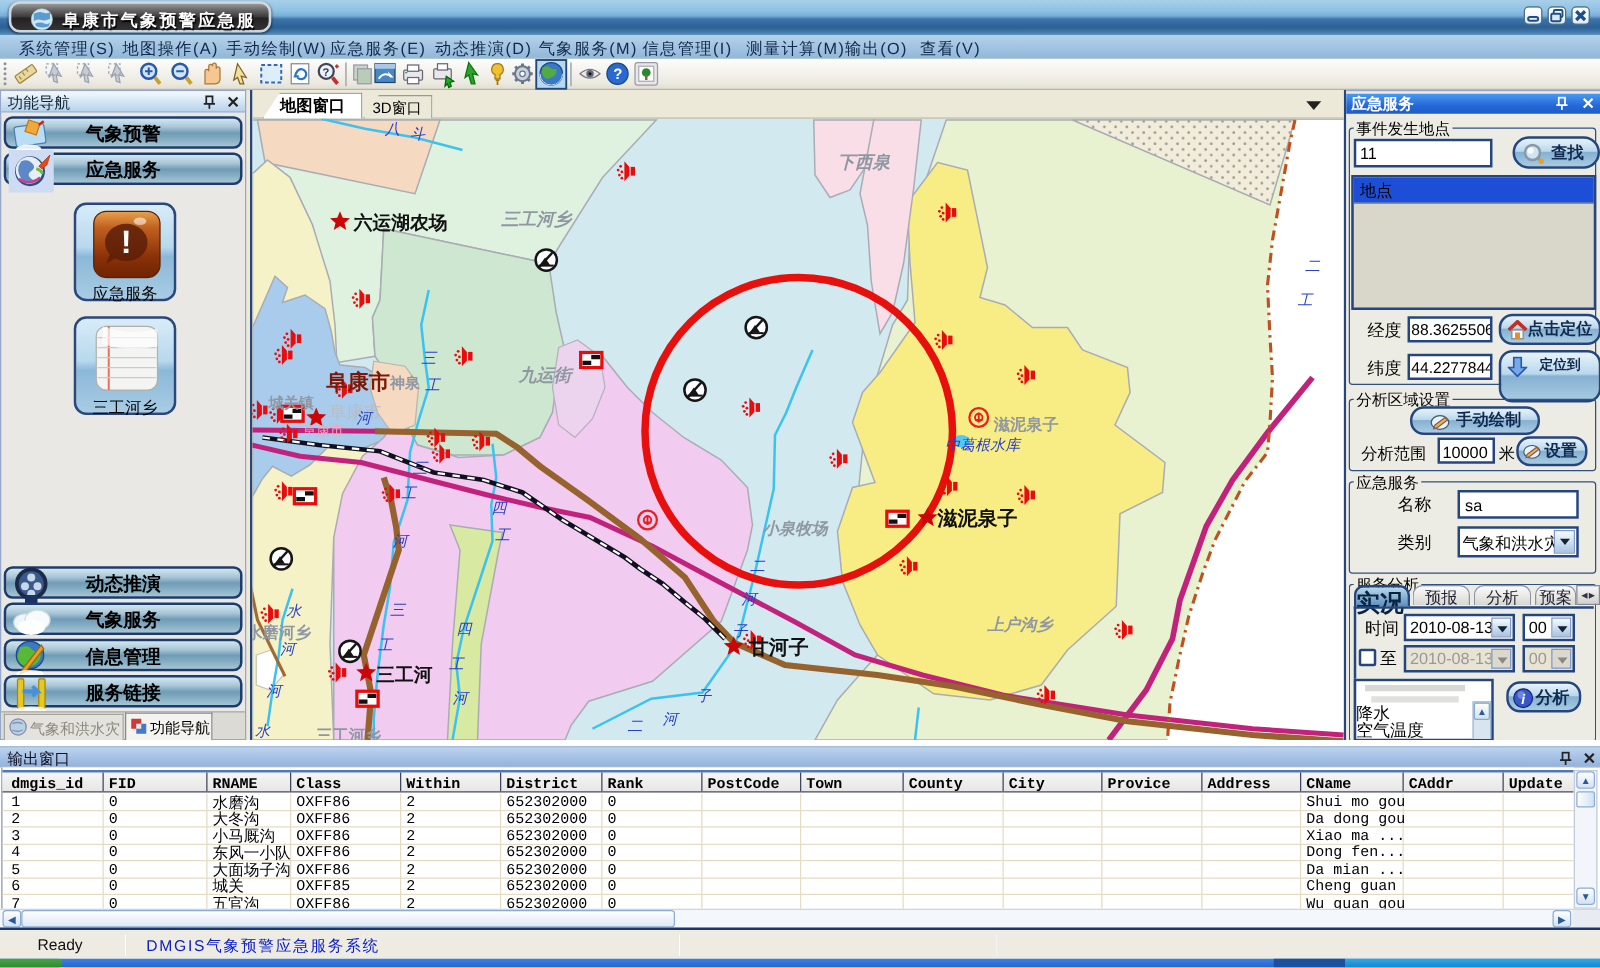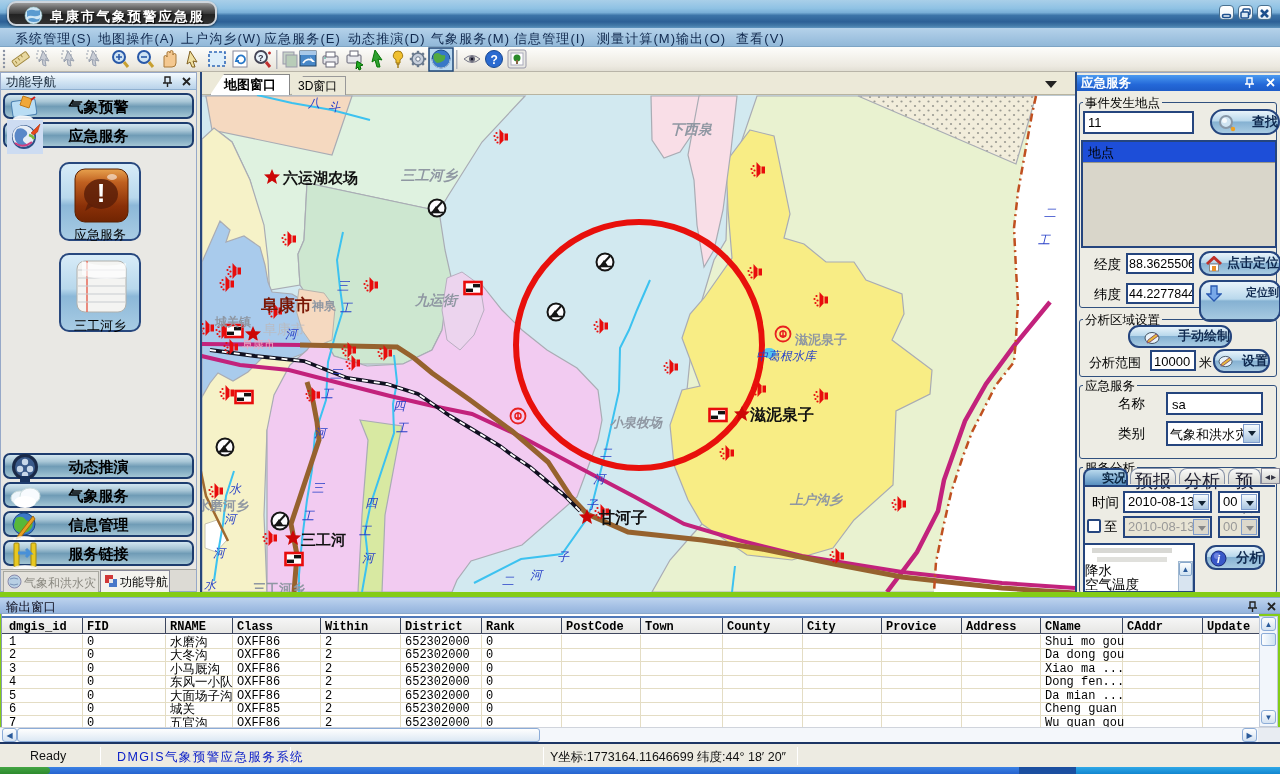--- a/index.html
+++ b/index.html
@@ -15,37 +15,37 @@
 .winbtn{position:absolute;top:5px;width:15px;height:15px;border-radius:4px;background:linear-gradient(#fff,#f4f8fb 55%,#dfe9f2);border:1px solid #49708f;color:#1c4f8d;text-align:center}
 
 #menubar{position:absolute;left:0;top:28px;width:1280px;height:19px;background:linear-gradient(#b5d2ea,#9cc0de 70%,#92b8d8);border-bottom:1px solid #7da4c4;font-size:13px;letter-spacing:1.1px;color:#11294e}
 #menubar span{position:absolute;top:2px}
 
 #toolbar{position:absolute;left:0;top:47px;width:1280px;height:25px;background:linear-gradient(#fdfdfb,#ece9e0 80%,#e2dfd4);border-bottom:1px solid #b8b4a8}
 
 #leftpanel{position:absolute;left:0;top:72px;width:197px;height:520px;background:#e9e8e4;border:1px solid #96a8c8}
 #mapzone{position:absolute;left:200px;top:72px;width:877px;height:520px;background:#ece9d8;border-left:2px solid #27477c;border-right:2px solid #27477c}
 #rightpanel{position:absolute;left:1077px;top:72px;width:203px;height:520px;background:#edece4;border-top:1px solid #96a8c8}
-#outputwin{position:absolute;left:0;top:592px;width:1280px;height:150px;background:#84cc16}
+#outputwin{position:absolute;left:0;top:592px;width:1280px;height:150px;background:#ffffff}
 #statusbar{position:absolute;left:0;top:742px;width:1280px;height:25px;background:#edebe2;border-top:2px solid #1c3564;font-size:12.5px;color:#111}
 #taskbar{position:absolute;left:0;top:767px;width:1280px;height:7px;background:linear-gradient(#3a81e4,#2663cf)}
 .navyin{border:2px solid #25457e;background:#fff}
-.pill{position:absolute;border:2px solid #25457e;border-radius:11px;background:linear-gradient(#e8f3fa 0%,#b9d8ec 45%,#85b1d2 50%,#a8cbe2 100%);font-size:13px;font-weight:bold;color:#102a50;text-align:right}
+.pill{position:absolute;border:2px solid #25457e;border-radius:11px;background:linear-gradient(#e8f3fa 0%,#b9d8ec 45%,#85b1d2 50%,#a8cbe2 100%);font-size:13px;font-weight:bold;color:#102a50;text-align:center}
 .grp{position:absolute;border:1px solid #30507e;border-radius:3px}
 .grplabel{position:absolute;font-size:12.5px;color:#000;background:#edece4;padding:0 2px}
 .combo{position:absolute;border:2px solid #25457e;background:#fff;font-size:13px}
 .combobtn{position:absolute;right:1px;top:1px;bottom:1px;width:17px;background:linear-gradient(#f6fbfe,#cfe0f0 50%,#a8c4e0);border:1px solid #7f9ccc}
 .carrow{position:absolute;left:4px;top:6px;width:0;height:0;border:4px solid transparent;border-top:5px solid #123;border-bottom:none}
 .navbar{position:absolute;left:2px;width:191px;height:26px;border:2px solid #1d3c6e;border-radius:7px;
  background:linear-gradient(#d2e6f0 0%,#a8c6d6 30%,#709cb6 52%,#86aec4 75%,#a4c6d4 100%);}
 .nbt{position:absolute;left:0;right:0;top:3px;text-align:center;font-size:15px;font-weight:bold;color:#000}
 .bigbtn{position:absolute;left:58px;width:82px;height:79px;border:2px solid #28487e;border-radius:10px;
  background:linear-gradient(#d8ecf8 0%,#b8d8ec 45%,#8cb8d8 55%,#a8cce4 100%);}
 .bbt{position:absolute;left:0;right:0;top:62px;text-align:center;font-size:13px;color:#000}
-.tabx{background:linear-gradient(#fbfbfa,#d8d8d2);border:1px solid #8892a8;border-bottom:none;border-radius:8px 8px 0 0;font-size:18px;text-align:center;color:#223}
+.tabx{background:linear-gradient(#fbfbfa,#d8d8d2);border:1px solid #8892a8;border-bottom:none;border-radius:8px 8px 0 0;font-size:13px;text-align:center;color:#223}
 .sbtn{position:absolute;width:15px;height:14px;background:linear-gradient(#fefefe,#d4e2f2);border:1px solid #8cacd8;border-radius:3px;font-size:8px;color:#2a5a9a;text-align:center;line-height:13px}
 #thead span{position:absolute;top:2px}
 #tbody span{position:absolute}
 .cl{position:absolute;top:0;bottom:0;width:1px;background:#3c465e}
 .gl{position:absolute;top:0;bottom:0;width:1px;background:#e4ddc4}
 .rl{position:absolute;left:0;right:0;height:1px;background:#e4ddc4}
 </style></head>
 <body>
 
 <div id="titlebar">
@@ -65,21 +65,21 @@
         <rect x="2" y="5" width="7.5" height="6" rx="1" fill="#dceaf5" stroke="#1c4f8d" stroke-width="1.5"></rect>
       </svg></div>
  <div class="winbtn" style="left:1257px"><svg width="13" height="13" viewBox="0 0 13 13">
         <path d="M3 3 L10 10 M10 3 L3 10" stroke="#1c4f8d" stroke-width="2.6"></path>
       </svg></div>
 </div>
 
 <div id="menubar">
  <span style="left:15px">系统管理(S)</span>
     <span style="left:98px">地图操作(A)</span>
-    <span style="left:181px">上户沟乡(W)</span>
+    <span style="left:181px">手动绘制(W)</span>
     <span style="left:264px">应急服务(E)</span>
     <span style="left:348px">动态推演(D)</span>
     <span style="left:431px">气象服务(M)</span>
     <span style="left:514px">信息管理(I)</span>
     <span style="left:597px">测量计算(M)</span>
     <span style="left:676px">输出(O)</span>
     <span style="left:736px">查看(V)</span>
 </div>
 
 <div id="toolbar"><svg width="1280" height="25" viewBox="0 0 1280 25" id="tbsvg">
@@ -560,21 +560,21 @@
  <div class="abs" style="left:41px;top:352px;font-size:13.5px">类别</div>
  <div class="combo abs" style="left:89px;top:348px;width:97px;height:25px">
       <span class="abs" style="left:2px;top:3px;width:78px;overflow:hidden;white-space:nowrap">气象和洪水灾害</span>
       <div class="combobtn">
         <div class="carrow"></div>
       </div>
     </div>
 
  <div class="grp" style="left:2px;top:394px;width:198px;height:126px;border-bottom:none"></div>
  <div class="grplabel" style="left:6px;top:387px">服务分析</div>
- <div class="tab1 abs" style="left:6px;top:395px;width:45px;height:17px;background:linear-gradient(#b8d8ec,#5890c0);border:2px solid #25457e;border-bottom:none;border-radius:8px 8px 0 0;font-size:12px;font-weight:bold;text-align:right;color:#0a2440">实况</div>
+ <div class="tab1 abs" style="left:6px;top:395px;width:45px;height:17px;background:linear-gradient(#b8d8ec,#5890c0);border:2px solid #25457e;border-bottom:none;border-radius:8px 8px 0 0;font-size:19px;font-weight:bold;text-align:left;color:#0a2440">实况</div>
  <div class="tabx abs" style="left:53px;top:395px;width:46px;height:16px">预报</div>
  <div class="tabx abs" style="left:102px;top:395px;width:46px;height:16px">分析</div>
  <div class="tabx abs" style="left:151px;top:395px;width:33px;height:16px">预案</div>
  <div class="abs" style="left:184px;top:395px;width:19px;height:16px;background:linear-gradient(#f8f8f8,#d0d0cc);border:1px solid #889;font-size:10px;text-align:center;color:#334;line-height:15px">◂ ▸</div>
  <div class="abs" style="left:6px;top:412px;width:192px;height:108px;border:2px solid #25457e;border-bottom:none;border-right:none"></div>
  <div class="abs" style="left:15px;top:421px;font-size:13.5px">时间</div>
  <div class="combo abs" style="left:46px;top:418px;width:89px;height:22px">
       <span class="abs" style="left:3px;top:1px;font-size:13px">2010-08-13</span>
       <div class="combobtn" style="width:16px">
         <div class="carrow" style="top:6px"></div>
@@ -755,20 +755,19 @@
  </div>
 </div>
 
 <div id="statusbar">
  <div class="abs" style="left:100px;top:3px;width:1px;height:18px;background:#c8c5ba;border-right:1px solid #fff"></div>
     <div class="abs" style="left:290px;top:3px;width:1px;height:18px;background:#c8c5ba;border-right:1px solid #fff"></div>
     <div class="abs" style="left:543px;top:3px;width:1px;height:18px;background:#c8c5ba;border-right:1px solid #fff"></div>
     <div class="abs" style="left:797px;top:3px;width:1px;height:18px;background:#c8c5ba;border-right:1px solid #fff"></div>
     <span class="abs" style="left:30px;top:5px">Ready</span>
  <span class="abs" style="left:117px;top:5px;color:#0d20c8;letter-spacing:1.4px">DMGIS气象预警应急服务系统</span>
- <span class="abs" style="left:550px;top:5px">Y坐标:1773164.11646699 纬度:44° 18′ 20″</span>
 </div>
 
 <div id="taskbar">
  <div class="abs" style="left:0;top:0;width:50px;height:7px;background:linear-gradient(#44a544,#2d8a2d);border-radius:0 4px 4px 0"></div>
  <div class="abs" style="left:1019px;top:0;width:57px;height:7px;background:#1b4fa0"></div>
  <div class="abs" style="left:1076px;top:0;width:204px;height:7px;background:linear-gradient(#2fa8e8,#1286cf)"></div>
 </div>
 
 </body></html>

